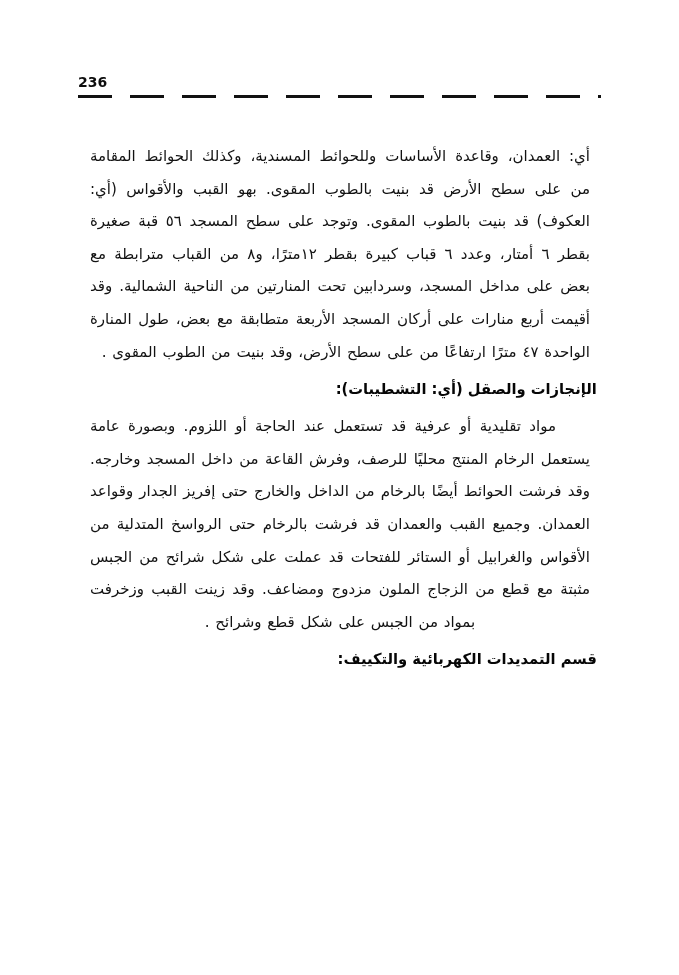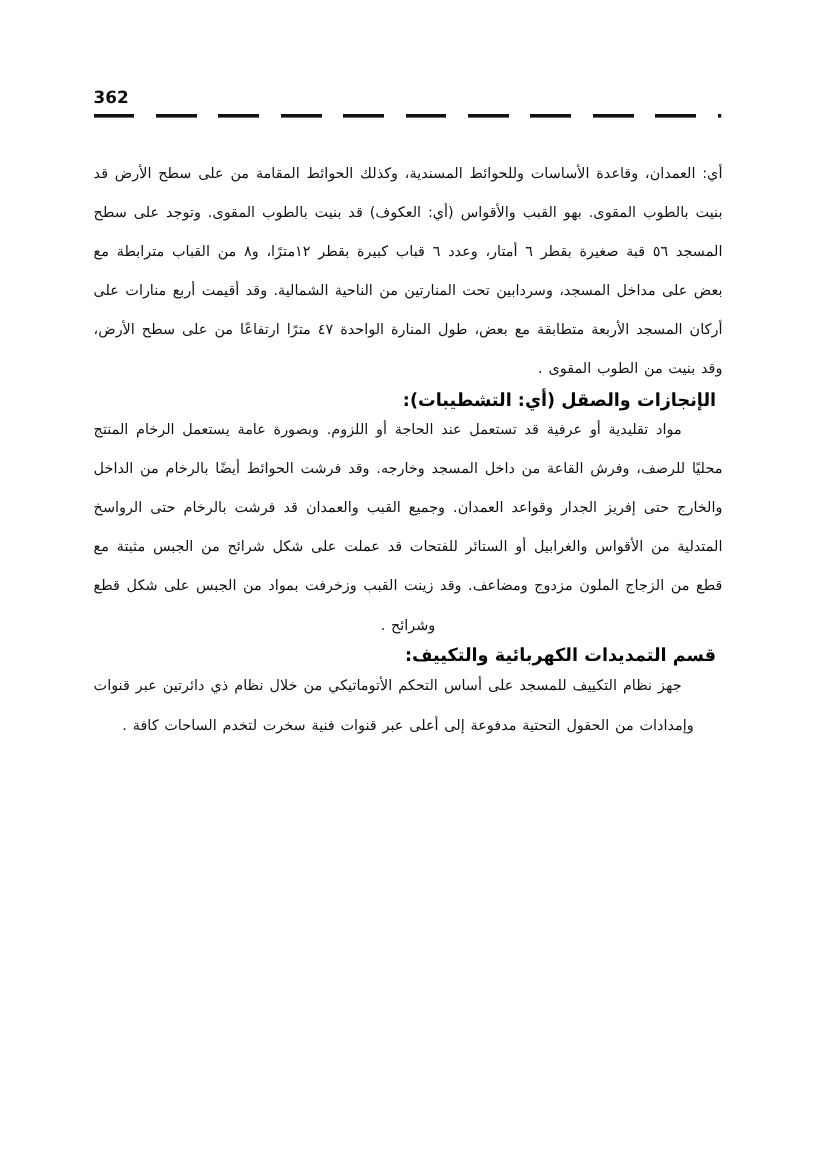--- a/index.html
+++ b/index.html
@@ -71,22 +71,22 @@
     position: absolute;
     top: 128px;
     left: 78px;
     width: 524px;
     direction: rtl;
     text-align: justify;
     text-align-last: right;
   }
 
   p.para {
-    margin: 0;
-    font-size: 12px;
+    margin: 12px;
+    font-size: 15px;
     line-height: 32.6px;
     letter-spacing: 0px;
     word-spacing: 1px;
     color: #121212;
     text-align: justify;
     text-justify: inter-word;
   }
   p.para.indent {
     text-indent: 34px;
   }
@@ -116,33 +116,32 @@
   .page, .page * {
     -webkit-font-smoothing: antialiased;
   }
 </style>
 </head>
 <body>
 
 <div class="page">
 
   <div class="running-head">
-    <div class="folio">362</div>
+    <div class="folio">236</div>
   </div>
 
   <div class="head-rule"></div>
 
   <div class="content">
 
     <p class="para right-last">أي: العمدان، وقاعدة الأساسات وللحوائط المسندية، وكذلك الحوائط المقامة من على سطح الأرض قد بنيت بالطوب المقوى. بهو القبب والأقواس (أي: العكوف) قد بنيت بالطوب المقوى. وتوجد على سطح المسجد ٥٦ قبة صغيرة بقطر ٦ أمتار، وعدد ٦ قباب كبيرة بقطر ١٢مترًا، و٨ من القباب مترابطة مع بعض على مداخل المسجد، وسردابين تحت المنارتين من الناحية الشمالية. وقد أقيمت أربع منارات على أركان المسجد الأربعة متطابقة مع بعض، طول المنارة الواحدة ٤٧ مترًا ارتفاعًا من على سطح الأرض، وقد بنيت من الطوب المقوى .</p>
 
     <h2 class="section-heading gap-before-heading">الإنجازات والصقل (أي: التشطيبات):</h2>
 
     <p class="para indent gap-after-heading center-last">مواد تقليدية أو عرفية قد تستعمل عند الحاجة أو اللزوم. وبصورة عامة يستعمل الرخام المنتج محليًا للرصف، وفرش القاعة من داخل المسجد وخارجه. وقد فرشت الحوائط أيضًا بالرخام من الداخل والخارج حتى إفريز الجدار وقواعد العمدان. وجميع القبب والعمدان قد فرشت بالرخام حتى الرواسخ المتدلية من الأقواس والغرابيل أو الستائر للفتحات قد عملت على شكل شرائح من الجبس مثبتة مع قطع من الزجاج الملون مزدوج ومضاعف. وقد زينت القبب وزخرفت بمواد من الجبس على شكل قطع وشرائح .</p>
 
     <h2 class="section-heading gap-before-heading">قسم التمديدات الكهربائية والتكييف:</h2>
 
-    <p class="para indent gap-after-heading center-last">جهز نظام التكييف للمسجد على أساس التحكم الأتوماتيكي من خلال نظام ذي دائرتين عبر قنوات وإمدادات من الحقول التحتية مدفوعة إلى أعلى عبر قنوات فنية سخرت لتخدم الساحات كافة .</p>
 
 
   </div>
 
 </div>
 
 </body></html>

